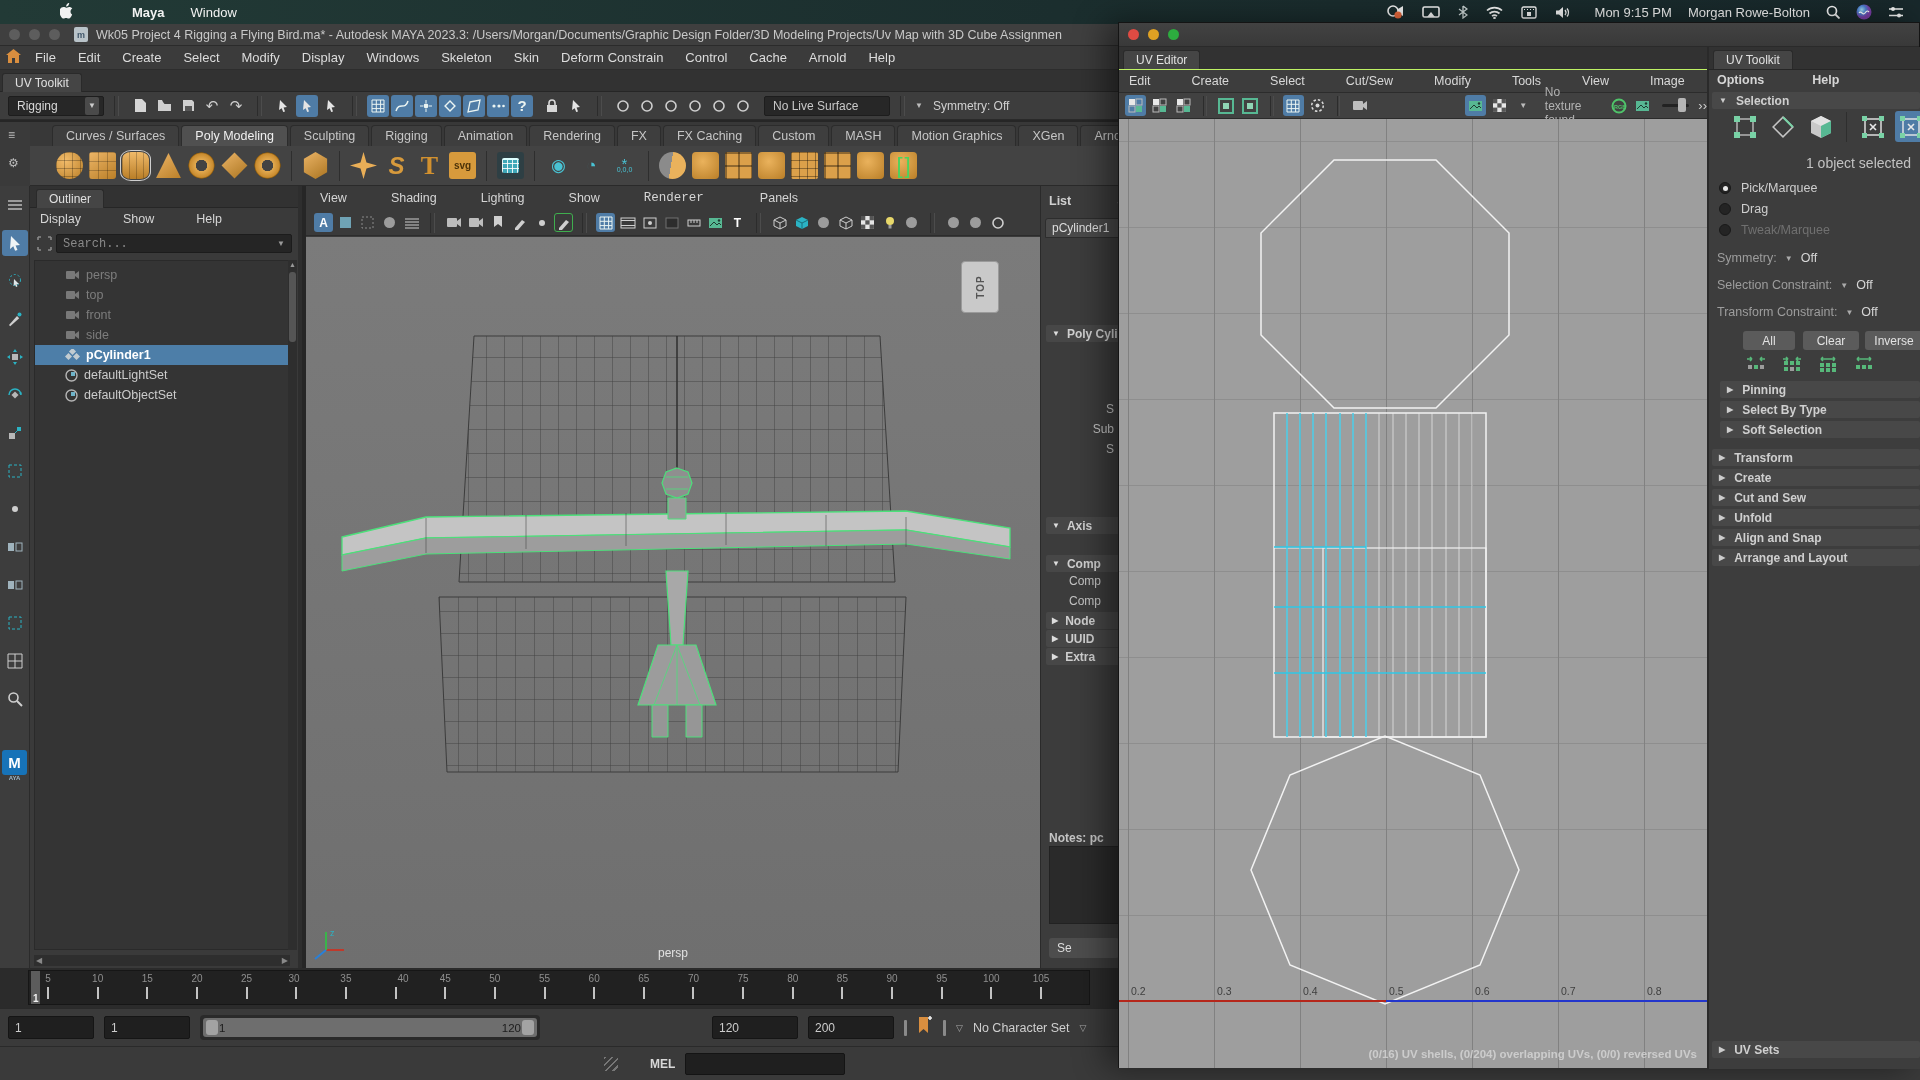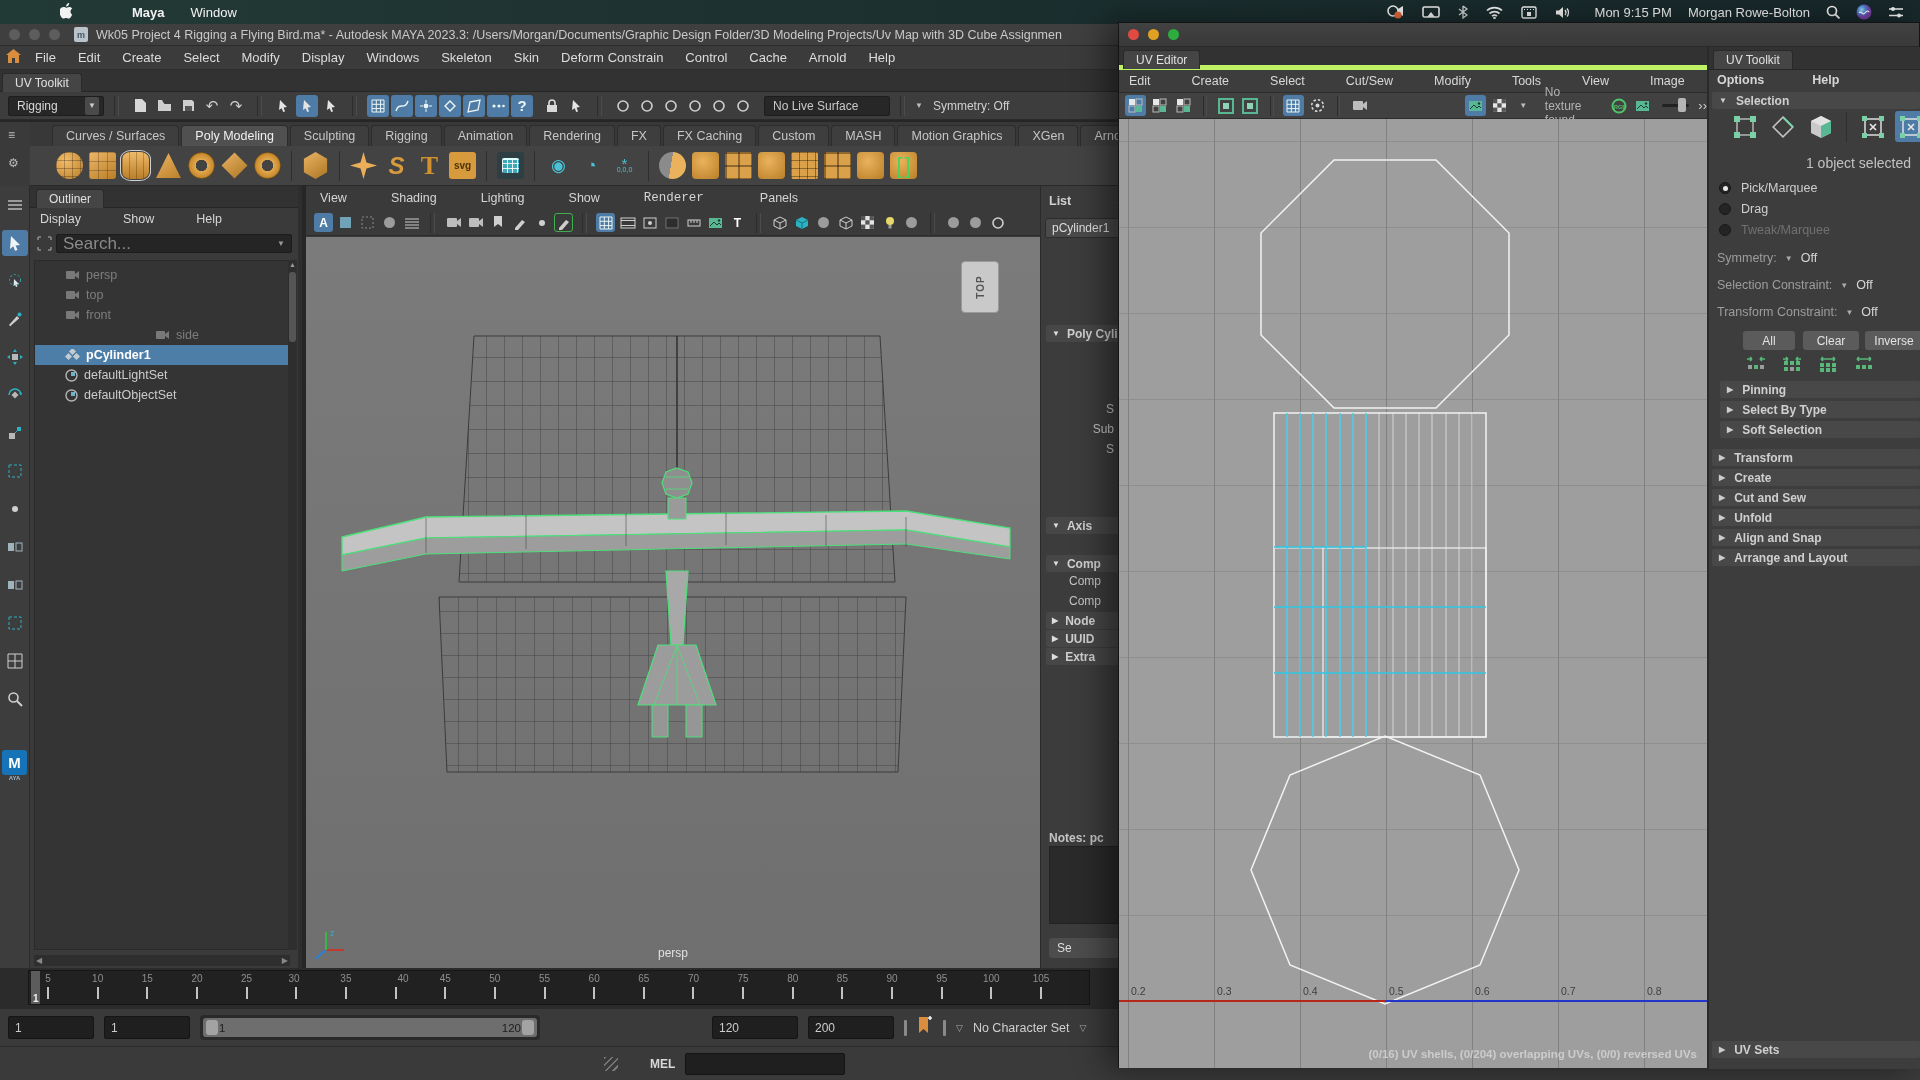--- a/index.html
+++ b/index.html
@@ -65,21 +65,21 @@
   
   #toolbox{left:0;top:186px;width:30px;height:782px;background:#3d3d3d;border-right:1px solid #2b2b2b;display:flex;flex-direction:column;align-items:center;padding-top:6px;gap:12px;}
   .tool{width:26px;height:26px;border-radius:3px;display:flex;align-items:center;justify-content:center;}
   .tool.active{background:#4f7ca6;}
   #m-logo{position:absolute;left:2px;top:750px;width:25px;height:25px;background:#1773b8;border-radius:3px;color:#fff;font-weight:bold;font-size:15px;display:flex;align-items:center;justify-content:center;}
   #m-logo small{position:absolute;top:25px;font-size:6px;color:#9db9cc;}
   #outliner{left:30px;top:186px;width:272px;height:782px;background:#3a3a3a;border-right:4px solid #2e2e2e;}
   #outl-tabstrip{position:absolute;left:0;top:0;width:100%;height:22px;background:#323232;border-bottom:1px solid #262626;}
   #outl-menus{position:absolute;left:0;top:22px;width:100%;height:22px;display:flex;gap:20px;padding-left:10px;align-items:center;color:#d5d5d5;font-size:12.5px;}
   #outl-search{position:absolute;left:26px;top:48px;width:236px;height:19px;background:#252525;border:1px solid #1c1c1c;border-radius:2px;color:#8a8a8a;display:flex;align-items:center;padding:0 6px;}
-  #outl-search .ph{flex:1;font-size:17px;}
+  #outl-search .ph{flex:1;font-size:12px;font-family:Liberation Mono, monospace;}
   #outl-tree{position:absolute;left:4px;top:74px;width:256px;height:690px;background:#343434;border:1px solid #2a2a2a;overflow:hidden;}
   .tree-row{position:absolute;left:0;width:100%;height:20px;display:flex;align-items:center;font-size:12.5px;color:#cccccc;}
   .tree-row.dim{color:#7d7d7d;}
   .tree-row.selected{background:#4d7ea8;color:#fff;}
   .tree-row .ti{margin:0 6px 0 30px;display:flex;}
   #outl-scroll{position:absolute;right:1px;top:74px;width:9px;height:690px;background:#2e2e2e;}
   #outl-scroll .thumb{position:absolute;top:12px;left:1px;width:7px;height:70px;background:#555;border-radius:3px;}
   #outl-hscroll{position:absolute;left:4px;bottom:2px;width:256px;height:11px;background:#2e2e2e;color:#888;font-size:8px;display:flex;justify-content:space-between;align-items:center;padding:0 2px;}
   
   #viewport{left:306px;top:186px;width:734px;height:782px;background:#3a3a3a;}
@@ -114,21 +114,21 @@
   .minibar{width:3px;height:16px;background:#8a8a8a;border-radius:1px;}
   #charset{color:#cfcfcf;font-size:12.5px;display:flex;align-items:center;gap:10px;}
   #cmdrow{left:0;top:1046px;width:1920px;height:34px;background:#3a3a3a;border-top:1px solid #2a2a2a;display:flex;align-items:center;gap:10px;}
   .grip{width:14px;height:14px;margin-left:604px;background:repeating-linear-gradient(135deg,#777 0 2px,transparent 2px 5px);}
   #mel-label{font-weight:bold;font-size:12px;color:#d8d8d8;margin-left:22px;}
   .cmdfield{height:22px;background:#1f1f1f;border:1px solid #141414;border-radius:2px;color:#e0e0e0;font-size:12px;padding:0 6px;display:flex;align-items:center;white-space:nowrap;overflow:hidden;}
   
   #uvwin{left:1118px;top:22px;width:802px;height:1046px;background:#3d3d3d;border:1px solid #141414;box-shadow:-12px 0 30px rgba(0,0,0,.45);}
   #uv-titlebar{position:absolute;left:0;top:0;width:100%;height:24px;background:linear-gradient(#424242,#393939);border-bottom:1px solid #2a2a2a;display:flex;align-items:center;}
   #uv-titlebar .dot{width:11px;height:11px;border-radius:50%;margin-left:9px;}
-  #uv-tabstrip{position:absolute;left:0;top:24px;width:588px;height:23px;background:#323232;border-bottom:5px solid #bef264;}
+  #uv-tabstrip{position:absolute;left:0;top:24px;width:588px;height:23px;background:#323232;border-bottom:1px solid #bef264;}
   #uv-menus{position:absolute;left:0;top:47px;width:588px;height:23px;background:#3d3d3d;display:flex;gap:19px;align-items:center;padding-left:10px;font-size:12.5px;color:#d8d8d8;border-bottom:1px solid #2c2c2c;}
   #uv-toolbar{position:absolute;left:0;top:70px;width:588px;height:26px;background:#414141;border-bottom:1px solid #2b2b2b;display:flex;align-items:center;gap:3px;padding-left:6px;}
   #uv-toolbar .chip{width:21px;height:21px;}
   #uv-tex-status{color:#b3b3b3;font-size:12px;margin:0 8px;}
   #uv-slider{width:46px;height:3px;background:#222;border-radius:2px;position:relative;margin:0 6px;}
   #uv-slider .th{position:absolute;left:60%;top:-6px;width:8px;height:14px;background:#b5b5b5;border-radius:2px;}
   #uv-canvas{position:absolute;left:0;top:96px;width:588px;height:949px;background-color:#9e9e9e;background-image:linear-gradient(90deg,#818181 1px,transparent 1px),linear-gradient(#8e8e8e 1px,transparent 1px);background-size:86px 100%,100% 86px;background-position:9px 0,0 22px;overflow:hidden;}
   .uvlab{position:absolute;font-size:10.5px;color:#3f3f3f;}
   #uv-axis-red{position:absolute;left:0;top:881px;width:267px;height:2px;background:#b5271b;}
   #uv-axis-blue{position:absolute;left:267px;top:881px;width:321px;height:2px;background:#2336cc;}
@@ -596,21 +596,21 @@
         </div>
         <div class="tree-row dim" style="top: 44px;">
           <span class="ti">
             <svg width="15" height="10" viewBox="0 0 15 10">
               <rect x="1" y="1" width="9" height="8" rx="1" fill="#787878"></rect>
               <path d="M10 4l4-3v8l-4-3z" fill="#787878"></path>
             </svg>
           </span>
           <span style="font-weight: normal;">front</span>
         </div>
-        <div class="tree-row dim" style="top: 64px; justify-content: center;">
+        <div class="tree-row dim" style="top: 64px;">
           <span class="ti">
             <svg width="15" height="10" viewBox="0 0 15 10">
               <rect x="1" y="1" width="9" height="8" rx="1" fill="#787878"></rect>
               <path d="M10 4l4-3v8l-4-3z" fill="#787878"></path>
             </svg>
           </span>
           <span style="font-weight: normal;">side</span>
         </div>
         <div class="tree-row selected" style="top: 84px;">
           <span class="ti">

